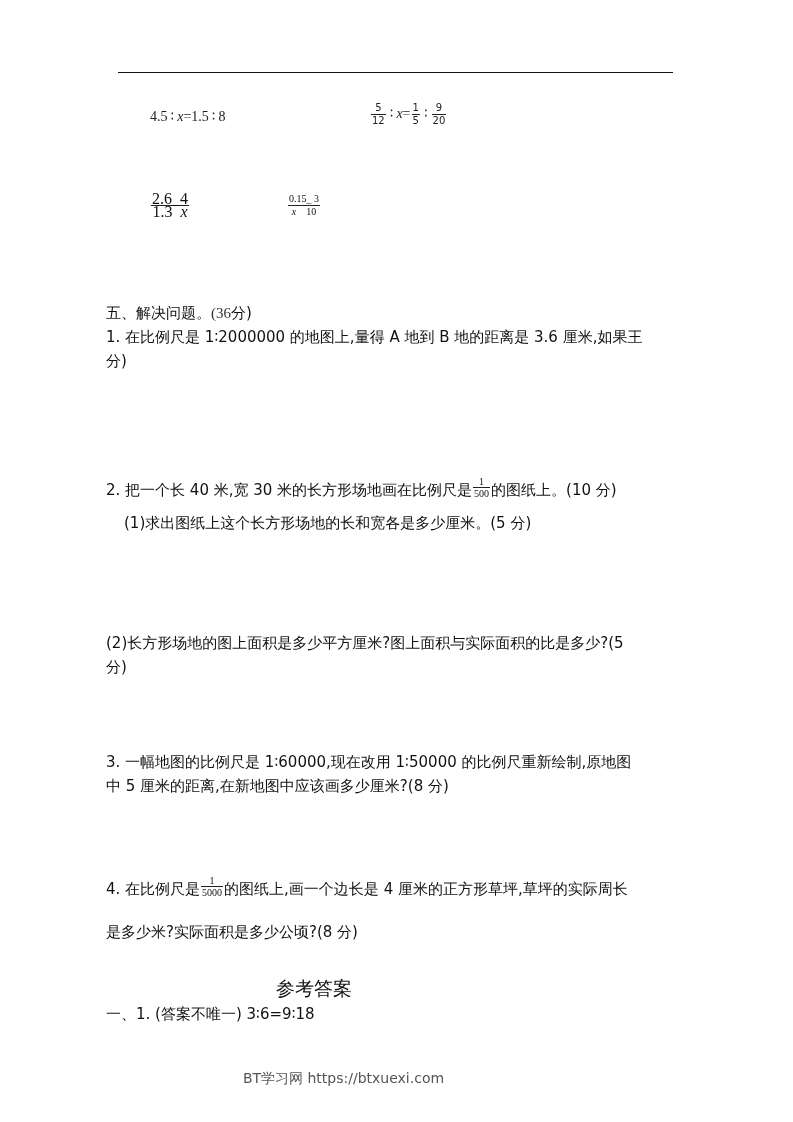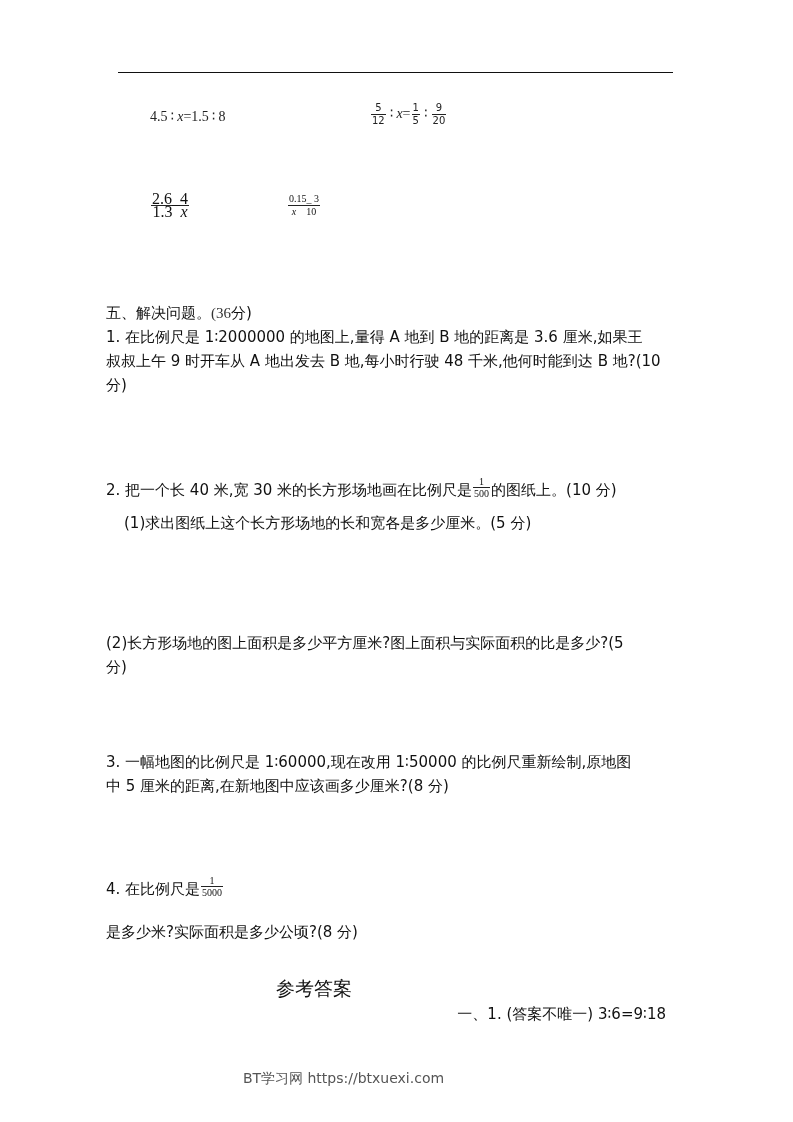--- a/index.html
+++ b/index.html
@@ -119,21 +119,20 @@
     <span class="den"><i>x</i>&nbsp;&nbsp;&nbsp;&nbsp;<span>10</span></span>
   </span>
 </div>
 
 <div class="para" style="top:301px;">
   <span>五、解决问题。</span><span class="num-t">(36</span><span>分)</span>
 </div>
 
 <div class="para" style="top:325px;">
   <div>1.  在比例尺是 1∶2000000 的地图上,量得 A 地到 B 地的距离是 3.6 厘米,如果王</div>
-  <div>叔叔上午 9 时开车从 A 地出发去 B 地,每小时行驶 48 千米,他何时能到达 B 地?(10</div>
   <div>分)</div>
 </div>
 
 <div class="para" style="top:478px;">
   <div>
     <span>2.  把一个长 40 米,宽 30 米的长方形场地画在比例尺是</span><span class="inline-frac"><span class="num">1</span><span class="den">500</span></span><span>的图纸上。(10 分)</span>
   </div>
 </div>
 <div class="para" style="top:511px; left:124px;">
   <div>(1)求出图纸上这个长方形场地的长和宽各是多少厘米。(5 分)</div>
@@ -143,26 +142,26 @@
   <div>分)</div>
 </div>
 
 <div class="para" style="top:750px;">
   <div>3.  一幅地图的比例尺是 1∶60000,现在改用 1∶50000 的比例尺重新绘制,原地图</div>
   <div>中 5 厘米的距离,在新地图中应该画多少厘米?(8 分)</div>
 </div>
 
 <div class="para" style="top:877px;">
   <div>
-    <span>4.  在比例尺是</span><span class="inline-frac"><span class="num">1</span><span class="den">5000</span></span>
+    <span>4.  在比例尺是</span><span class="inline-frac"><span class="num">1</span><span class="den">5000</span></span><span>的图纸上,画一个边长是 4 厘米的正方形草坪,草坪的实际周长</span>
   </div>
 </div>
 <div class="para" style="top:920px;">
   <div>是多少米?实际面积是多少公顷?(8 分)</div>
 </div>
 
 <div class="answer-title">参考答案</div>
 
-<div class="para" style="top:1002px;text-align:right;">
+<div class="para" style="top:1002px;">
   <div>一、1.  (答案不唯一) 3∶6=9∶18</div>
 </div>
 
 <div class="footer">BT学习网 https://btxuexi.com</div>
 
 </body></html>

